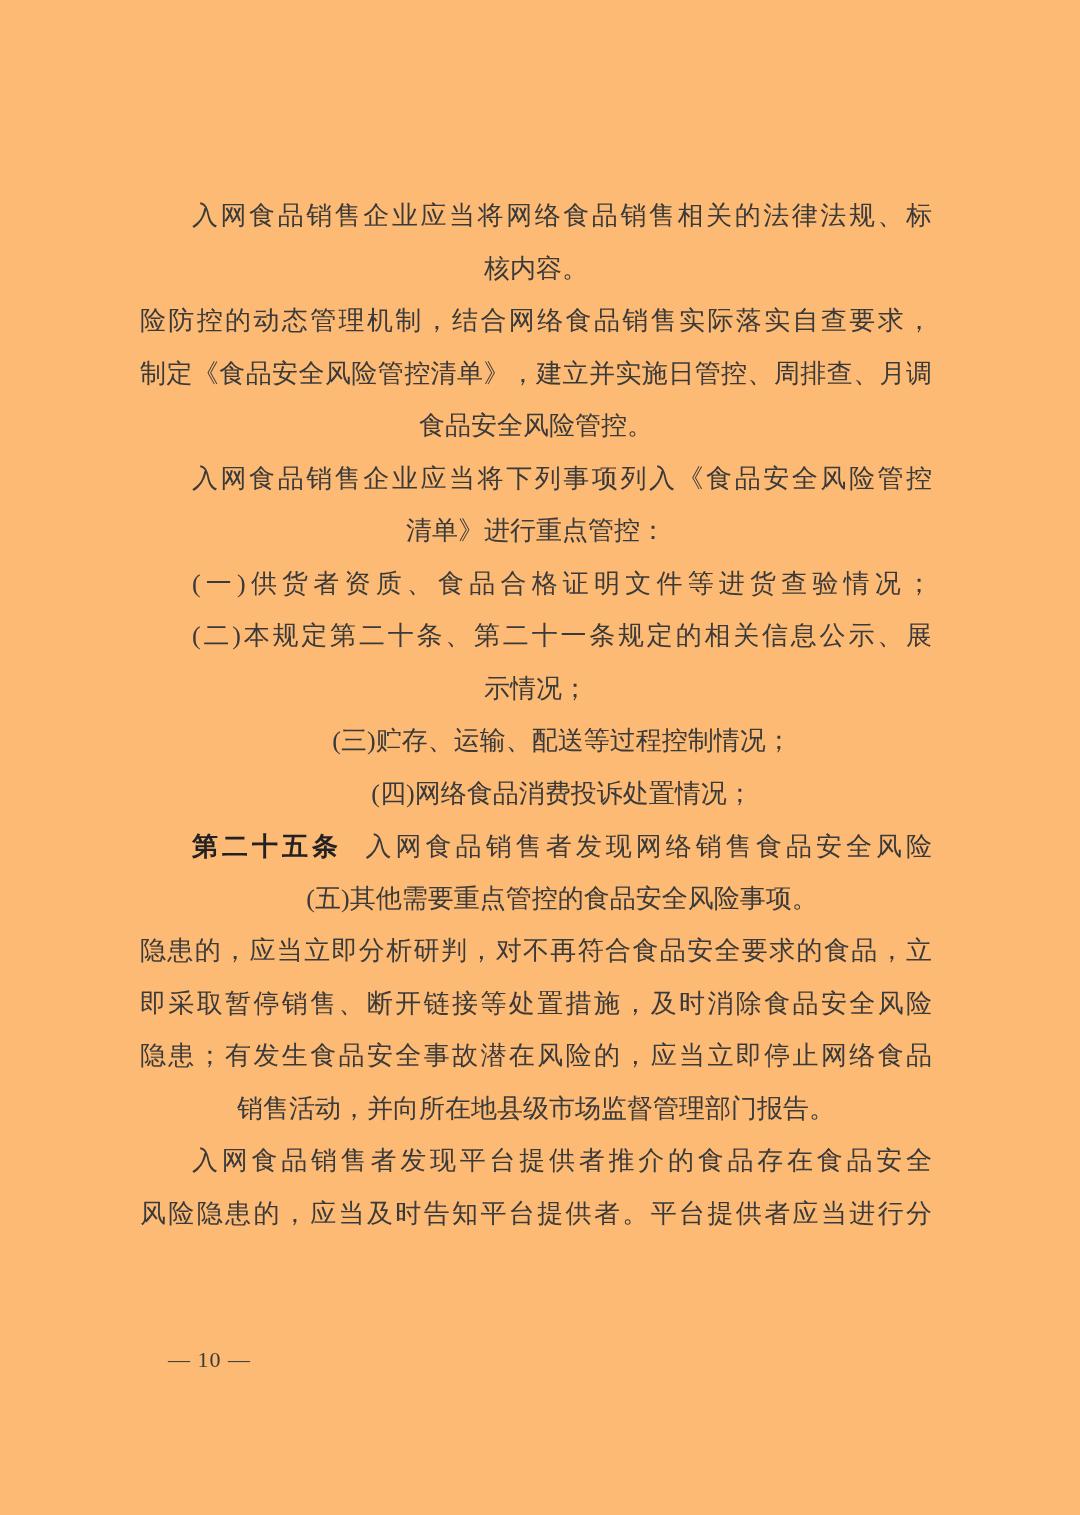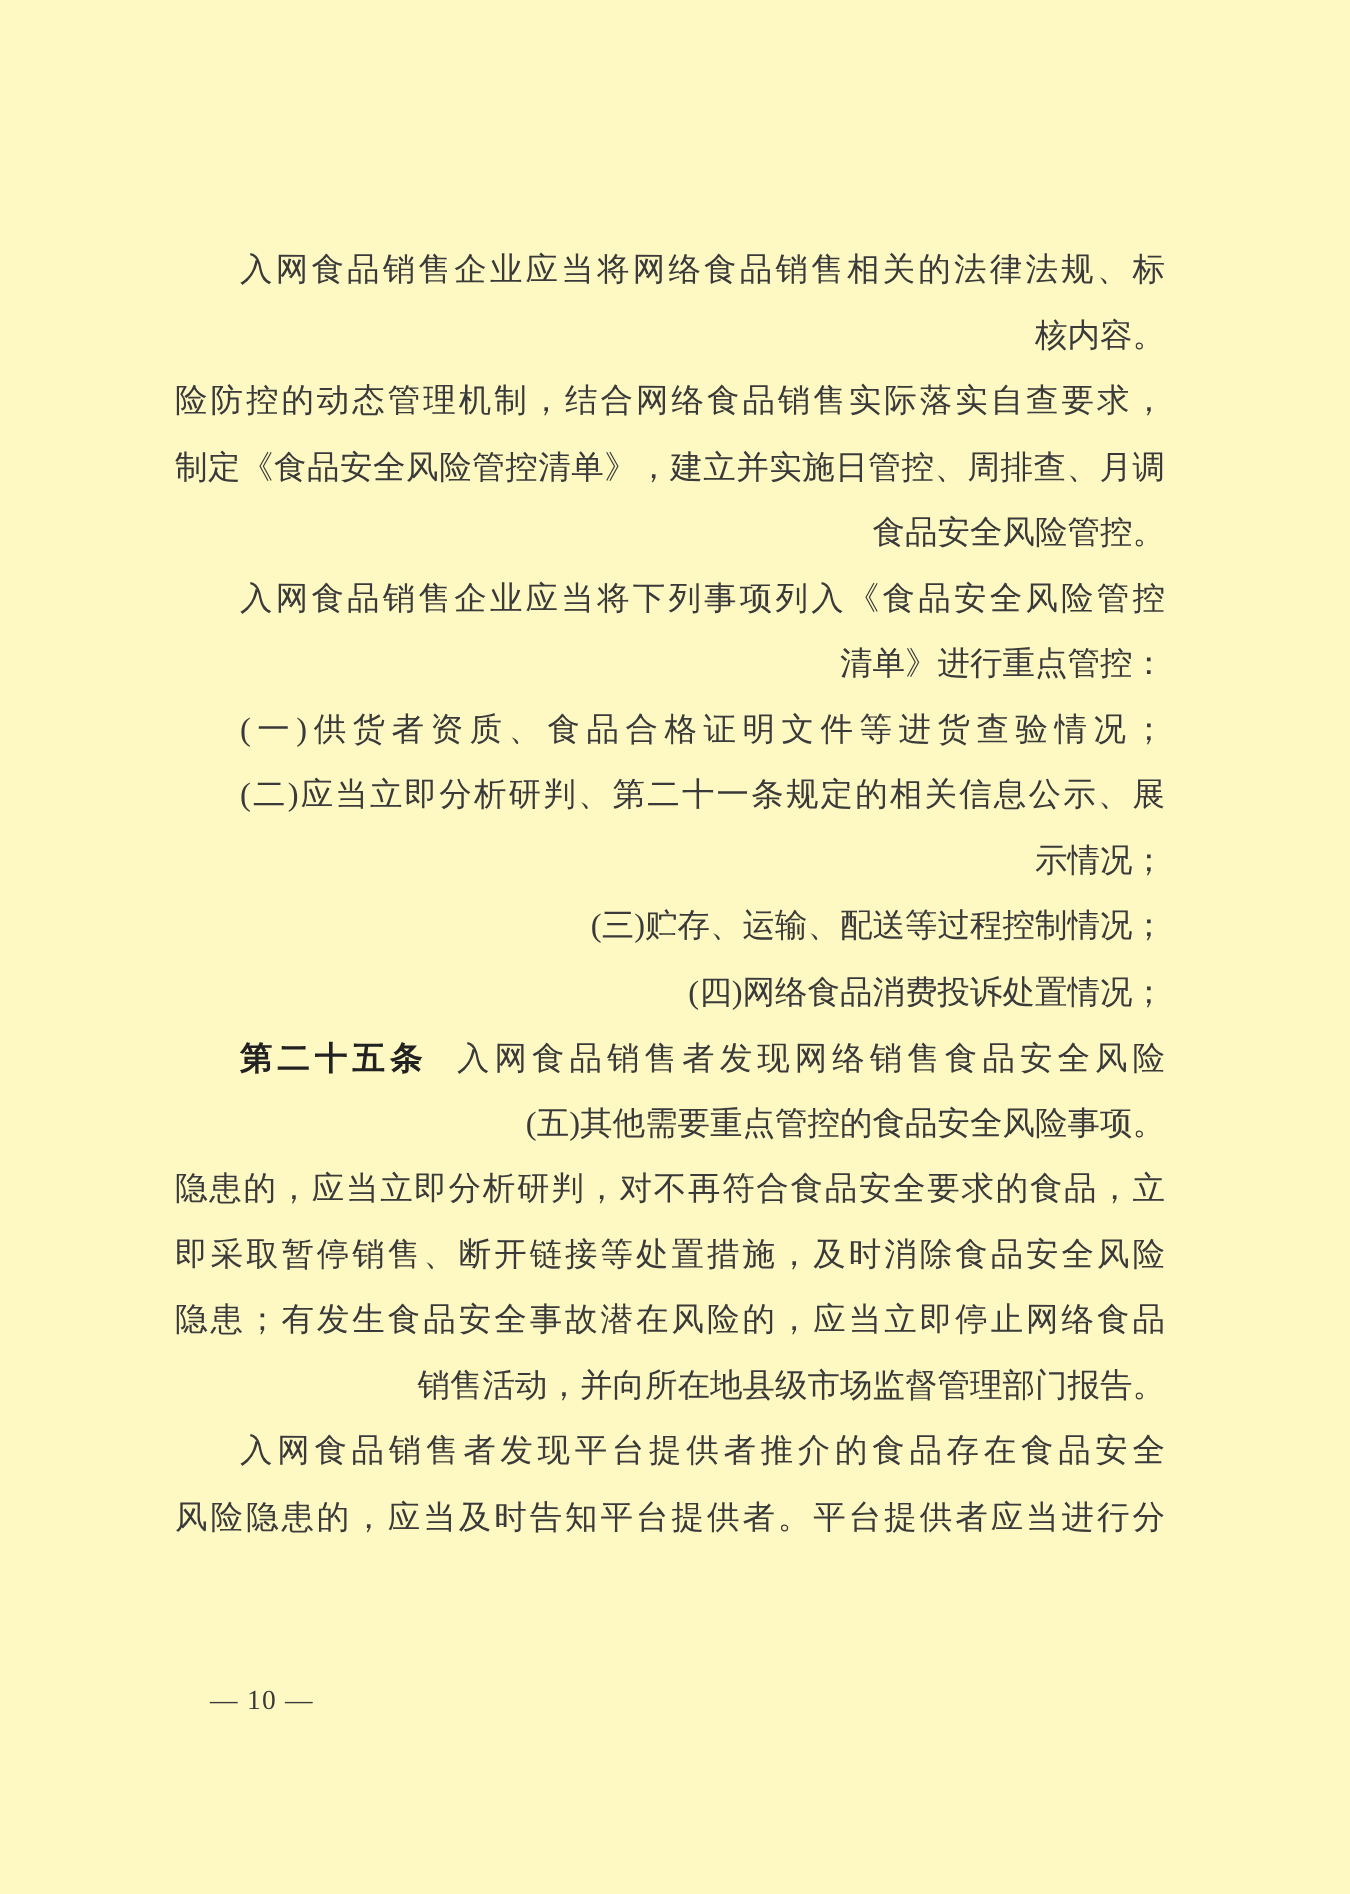--- a/index.html
+++ b/index.html
@@ -9,35 +9,35 @@
   body {
     width: 1080px;
     height: 1515px;
     background: #fafaf8;
     font-family: "Liberation Serif", "DejaVu Serif", serif;
   }
   .page {
     position: relative;
     width: 1080px;
     height: 1515px;
-    background: #fef9c3;
+    background: #fdba74;
     overflow: hidden;
   }
   .doc-body {
     position: absolute;
     left: 140px;
     top: 190px;
     width: 792px;
   }
   .line {
     height: 52.5px;
     line-height: 52.5px;
     font-size: 26px;
     color: #3a3a3a;
-    text-align: right;
+    text-align: center;
     white-space: nowrap;
     overflow: visible;
   }
   .line.full {
     white-space: normal;
     text-align: justify;
     text-align-last: justify;
     text-justify: inter-character;
   }
   .line.indent {
@@ -66,21 +66,21 @@
 <div class="page">
   <div class="doc-body">
       <div class="line indent full"><span>入网食品销售企业应当将网络食品销售相关的法律法规、标</span></div>
       <div class="line"><span>核内容。</span></div>
       <div class="line full"><span>险防控的动态管理机制，结合网络食品销售实际落实自查要求，</span></div>
       <div class="line full"><span>制定《食品安全风险管控清单》，建立并实施日管控、周排查、月调</span></div>
       <div class="line"><span>食品安全风险管控。</span></div>
       <div class="line indent full"><span>入网食品销售企业应当将下列事项列入《食品安全风险管控</span></div>
       <div class="line"><span>清单》进行重点管控：</span></div>
       <div class="line indent full"><span>(一)供货者资质、食品合格证明文件等进货查验情况；</span></div>
-      <div class="line indent full"><span>(二)应当立即分析研判、第二十一条规定的相关信息公示、展</span></div>
+      <div class="line indent full"><span>(二)本规定第二十条、第二十一条规定的相关信息公示、展</span></div>
       <div class="line"><span>示情况；</span></div>
       <div class="line indent"><span>(三)贮存、运输、配送等过程控制情况；</span></div>
       <div class="line indent"><span>(四)网络食品消费投诉处置情况；</span></div>
       <div class="line indent full"><span class="head">第二十五条</span><span>入网食品销售者发现网络销售食品安全风险</span></div>
       <div class="line indent"><span>(五)其他需要重点管控的食品安全风险事项。</span></div>
       <div class="line full"><span>隐患的，应当立即分析研判，对不再符合食品安全要求的食品，立</span></div>
       <div class="line full"><span>即采取暂停销售、断开链接等处置措施，及时消除食品安全风险</span></div>
       <div class="line full"><span>隐患；有发生食品安全事故潜在风险的，应当立即停止网络食品</span></div>
       <div class="line"><span>销售活动，并向所在地县级市场监督管理部门报告。</span></div>
       <div class="line indent full"><span>入网食品销售者发现平台提供者推介的食品存在食品安全</span></div>

